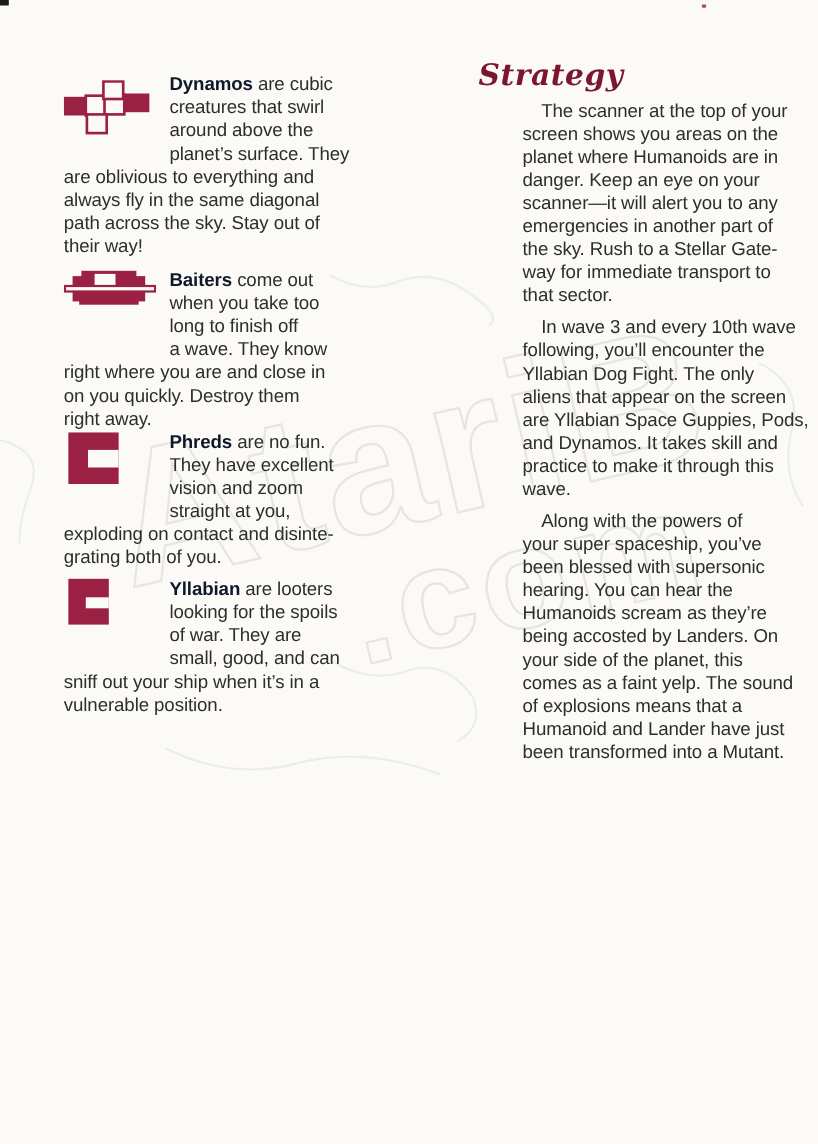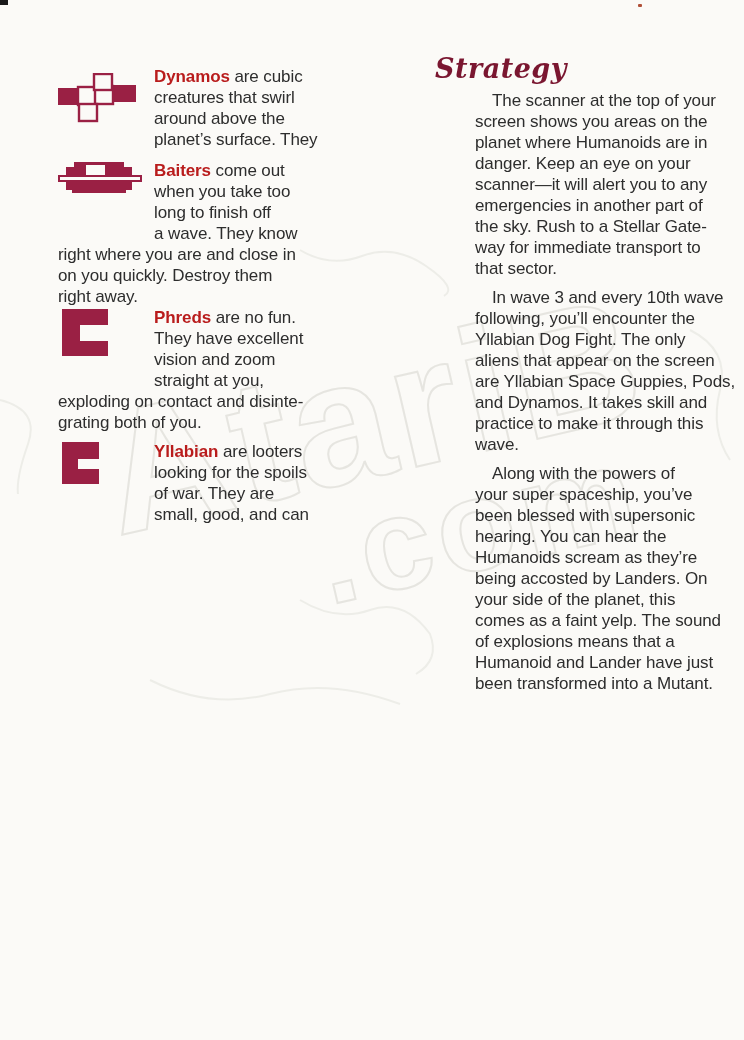--- a/index.html
+++ b/index.html
@@ -32,21 +32,21 @@
   .watermark .wm1{font-size:175px;letter-spacing:4px;}
   .watermark .wm2{font-size:130px;margin-left:190px;letter-spacing:6px;}
   
   .col{position:absolute;z-index:2;font-size:17px;line-height:21px;letter-spacing:-0.1px;}
   .left-col{left:58px;top:66px;width:320px;}
   .right-col{left:435px;top:58px;width:320px;}
   .creature{position:relative;}
   .creature .cicon{position:absolute;left:0;}
   .beside{margin-left:96px;white-space:pre-line;}
   .below{white-space:pre-line;}
-  .cname{font-weight:bold;color:#b91c1c;text-align:center;}
+  .cname{font-weight:bold;color:#0f172a;text-align:center;}
   .creature.c-dynamos{margin-bottom:10px;}
   .creature.c-baiters{margin-bottom:0;}
   .creature.c-phreds{margin-bottom:8px;}
   .heading{
     font-family:"DejaVu Serif", serif;
     font-style:italic;font-weight:bold;
     font-size:27px;color:var(--heading);
     margin-bottom:11px;letter-spacing:0.5px;
   }
   .para{white-space:pre-line;text-indent:17px;margin-bottom:8px;margin-left:40px;}
@@ -85,20 +85,24 @@
       <rect class="f" x="55" y="12" width="23" height="17"></rect>
       <rect class="o" x="20" y="14" width="18" height="18"></rect>
       <rect class="o" x="37" y="13" width="18" height="18"></rect>
       <rect class="o" x="36" y="1" width="18" height="16"></rect>
       <rect class="o" x="21" y="31" width="18" height="17"></rect>
     </svg>
     <div class="beside"><span class="cname">Dynamos</span><span> are cubic
 creatures that swirl
 around above the
 planet’s surface. They</span></div>
+    <div class="below">are oblivious to everything and
+always fly in the same diagonal
+path across the sky. Stay out of
+their way!</div>
   </div>
 
   <div class="creature c-baiters">
     <svg class="cicon" style="top:2px" width="84" height="32" viewBox="0 0 84 32">
       <rect class="f" x="16" y="0" width="50" height="7"></rect>
       <rect class="f" x="8" y="5" width="66" height="9"></rect>
       <rect class="bgf" x="28" y="3" width="19" height="11"></rect>
       <rect class="band" x="1" y="14" width="82" height="5"></rect>
       <rect class="f" x="8" y="19" width="66" height="9"></rect>
       <rect class="f" x="14" y="27" width="54" height="4"></rect>
@@ -127,20 +131,22 @@
 
   <div class="creature c-munchies">
     <svg class="cicon" style="top:1px;left:4px" width="37" height="42" viewBox="0 0 37 42">
       <rect class="f" x="0" y="0" width="37" height="42"></rect>
       <rect class="bgf" x="16" y="17" width="21" height="10"></rect>
     </svg>
     <div class="beside"><span class="cname">Yllabian</span><span> are looters
 looking for the spoils
 of war. They are
 small, good, and can</span></div>
+    <div class="below">sniff out your ship when it’s in a
+vulnerable position.</div>
   </div>
 
 </div>
 
 <div class="col right-col">
   <div class="heading">Strategy</div>
   <div class="para">The scanner at the top of your
 screen shows you areas on the
 planet where Humanoids are in
 danger. Keep an eye on your

